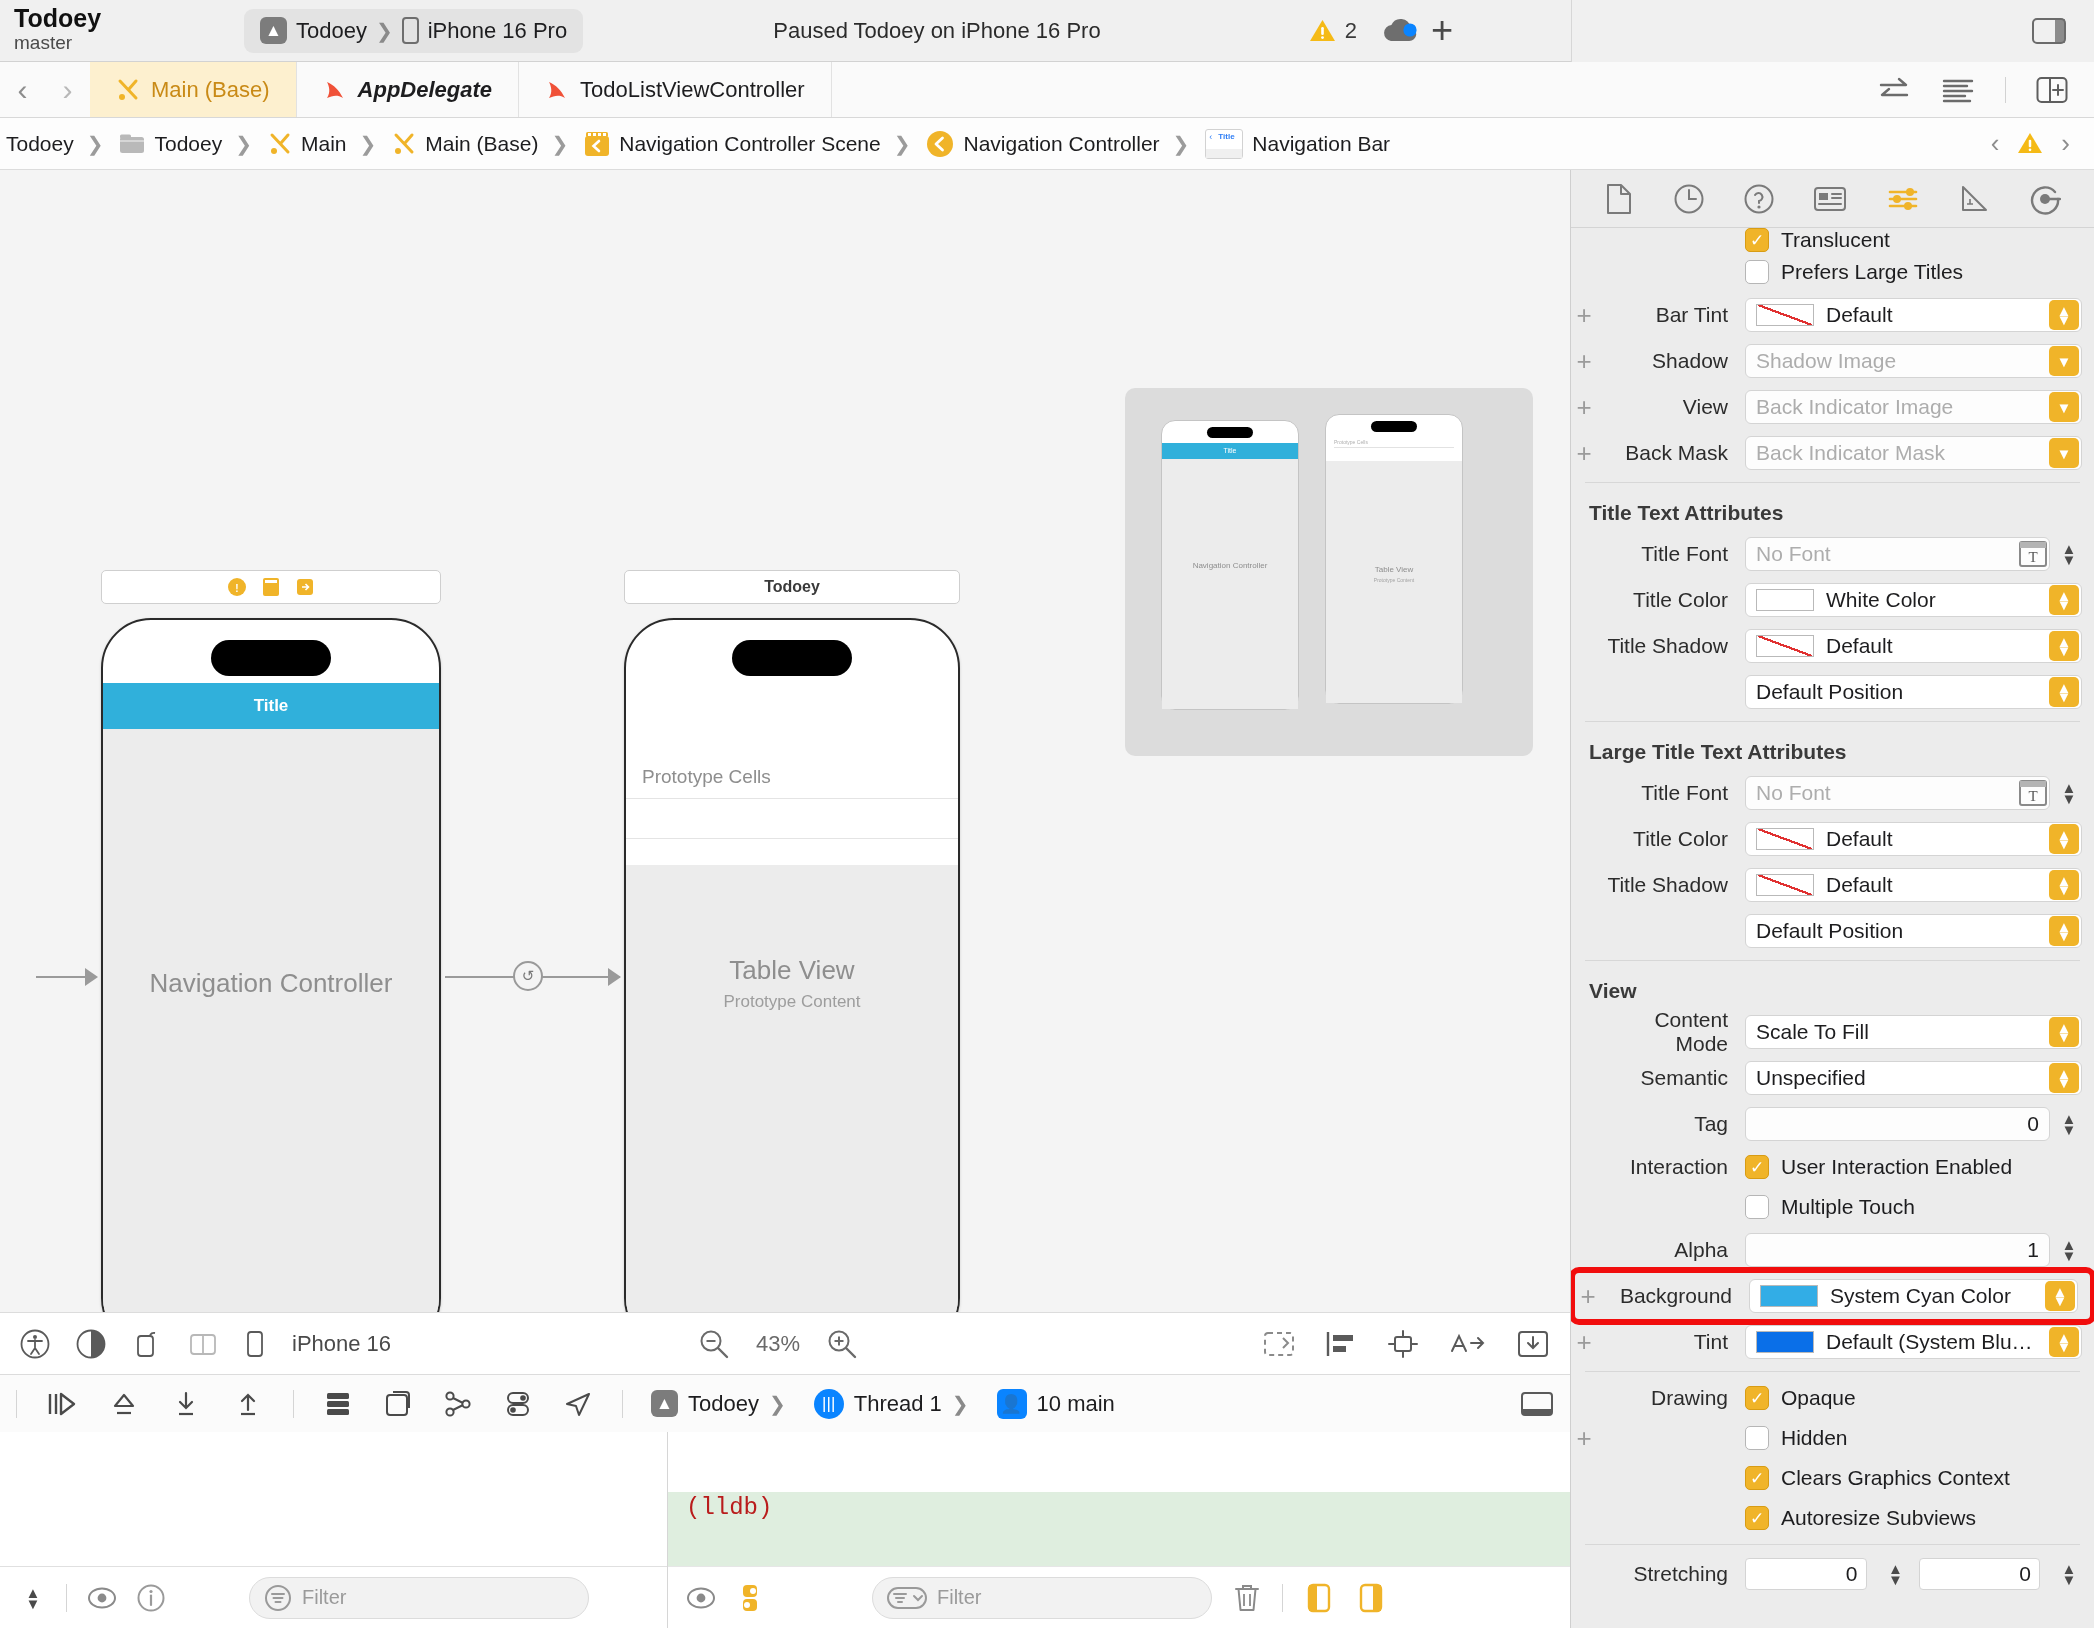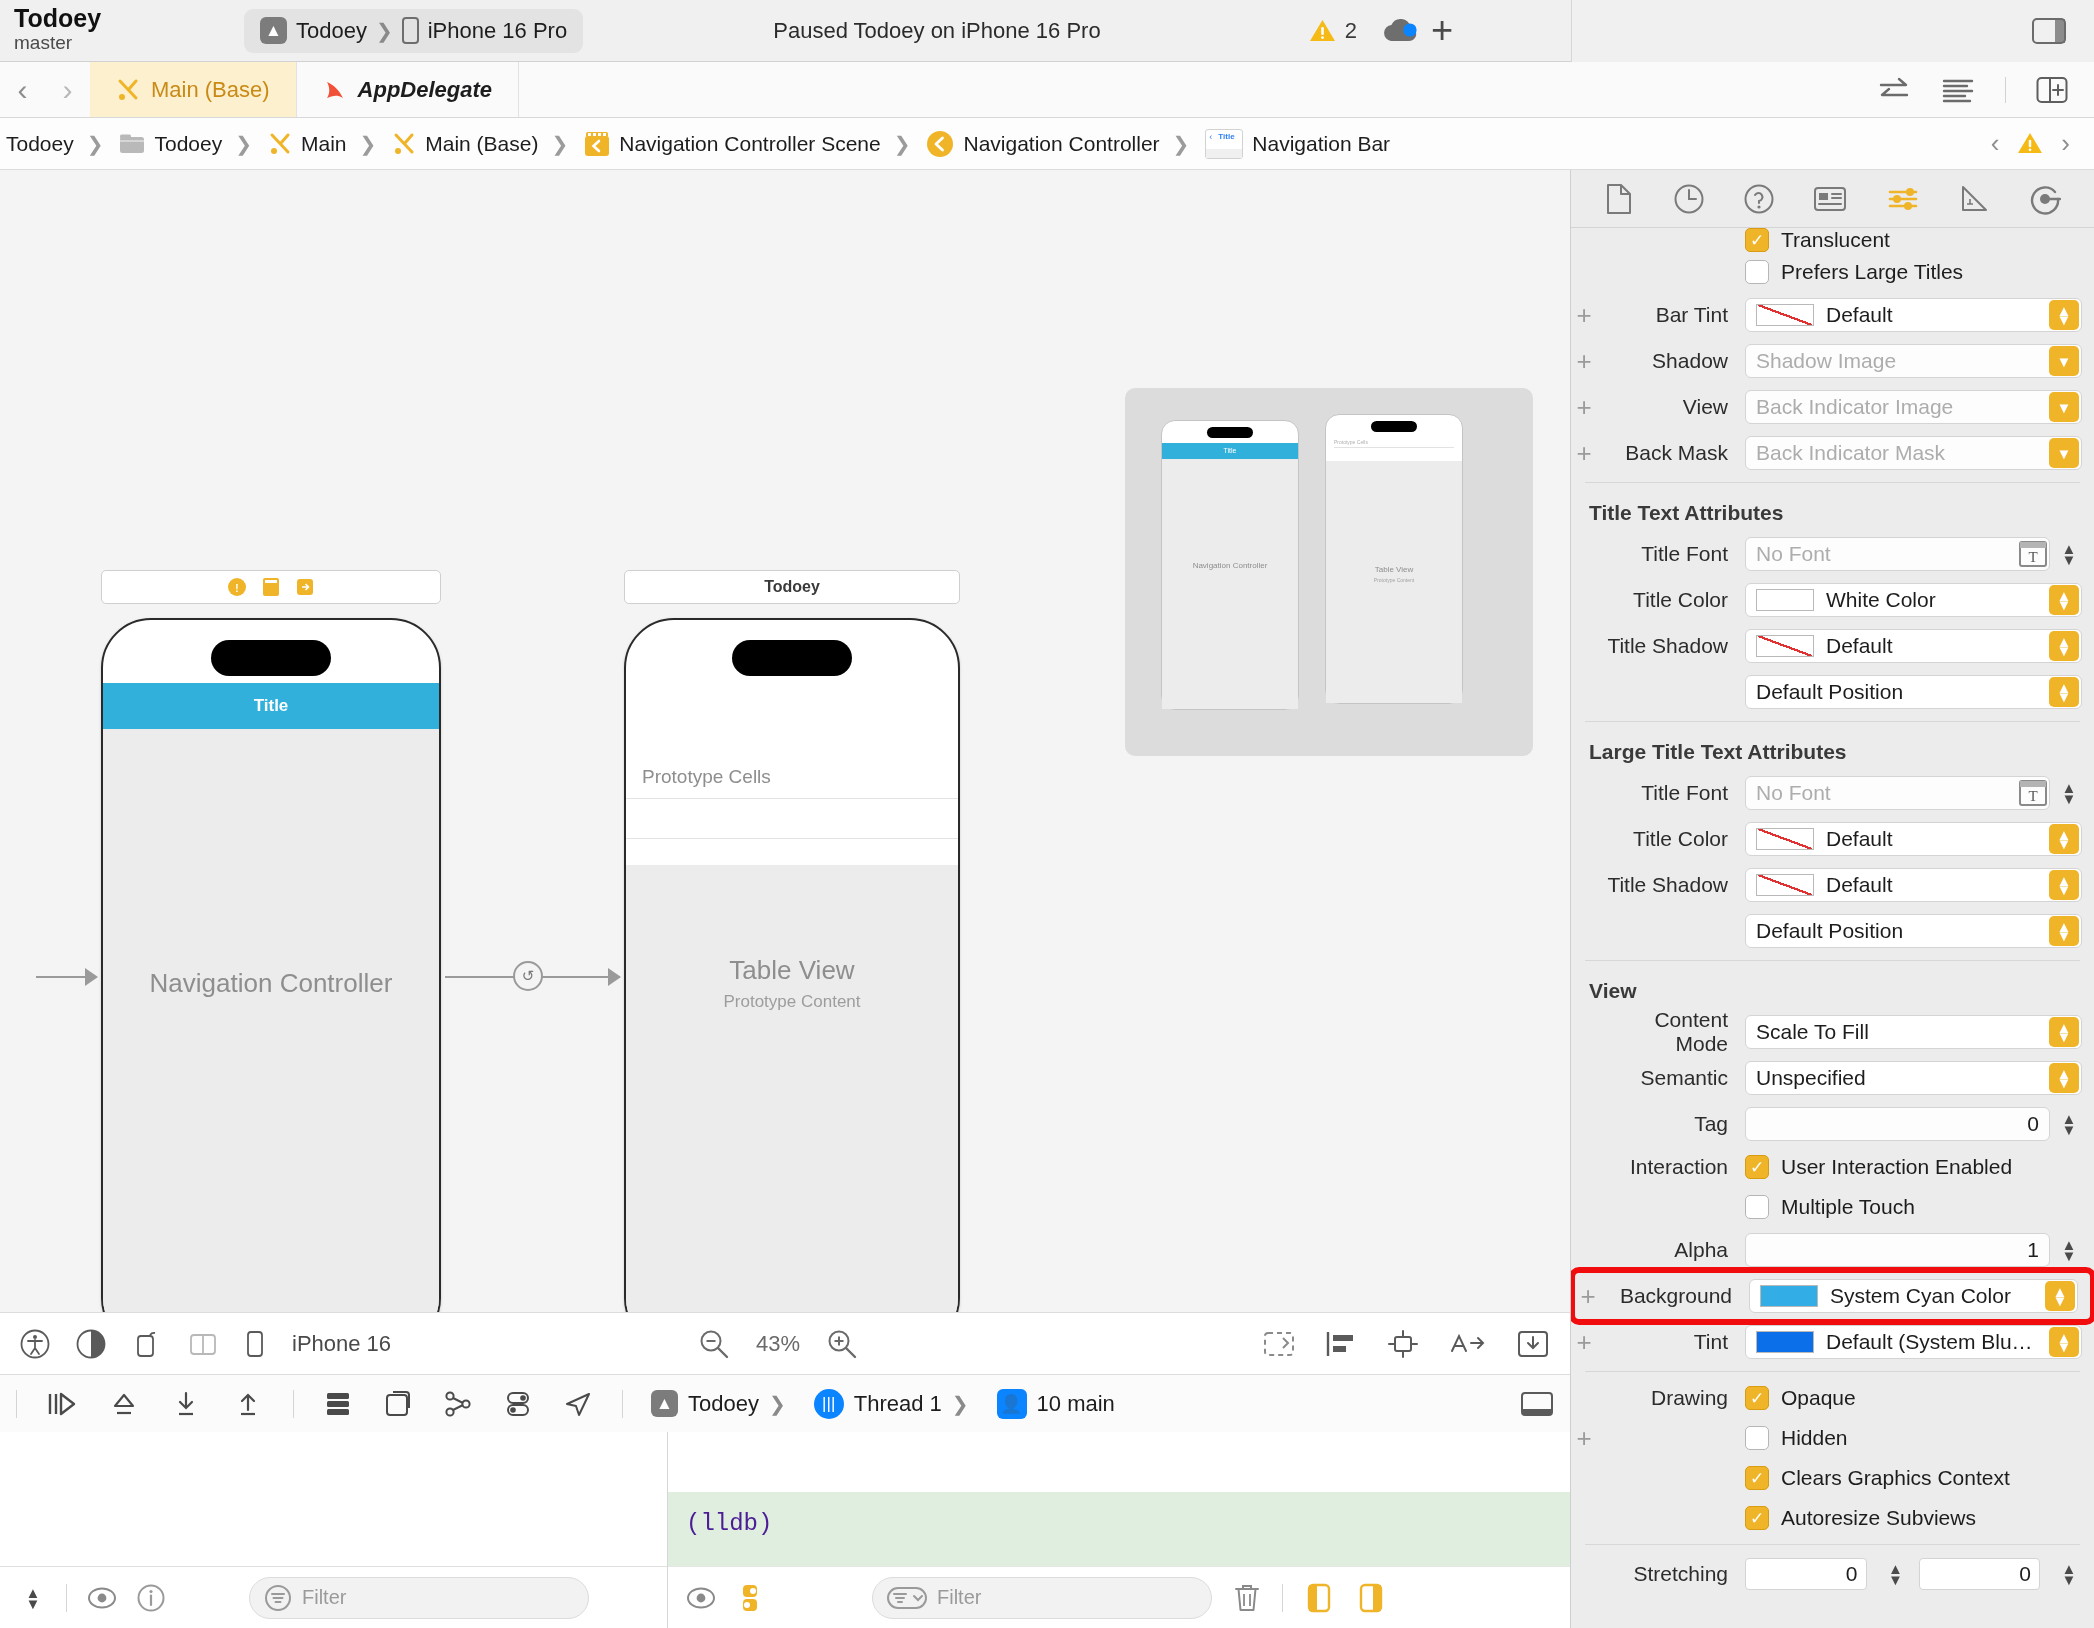--- a/index.html
+++ b/index.html
@@ -112,22 +112,22 @@
   .bottomrow{ height:196px; flex:0 0 196px; display:flex; background:#fff; }
   .varspane{ width:668px; border-right:1px solid #d6d6d6; display:flex; flex-direction:column; }
   .pane-body{ flex:1; }
   .pane-foot{ height:62px; border-top:1px solid #e0e0e0; display:flex; align-items:center;
               gap:20px; padding:0 14px; }
   .filterbox{ flex:1; height:42px; background:#f2f2f2; border:1px solid #dcdcdc;
               border-radius:21px; display:flex; align-items:center; gap:10px; padding:0 14px;
               font-size:20px; color:#9a9a9a; }
   .consolepane{ flex:1; display:flex; flex-direction:column; }
   .console-top{ height:60px; background:#fff; }
-  .console-body{ flex:1; background:#dfeedf; padding:18px 18px;
-                 font-family:"Liberation Mono", monospace; font-size:24px; color:#4c1d95; }
+  .console-body{ flex:1; background:#dfeedf; padding:2px 18px;
+                 font-family:"Liberation Mono", monospace; font-size:24px; color:#b91c1c; }
   .console-foot{ height:62px; background:#fff; border-top:1px solid #e6e6e6;
                  display:flex; align-items:center; gap:20px; padding:0 18px; }
 
   
   .inspector{ width:523px; flex:0 0 523px; background:#ececec; display:flex; flex-direction:column; }
   .insp-tabs{ height:58px; border-bottom:1px solid #d4d4d4; display:flex;
               align-items:center; justify-content:space-around; padding:0 14px; }
   .insp-scroll{ flex:1; overflow:hidden; padding-bottom:6px; }
   .row{ display:flex; align-items:center; height:46px; padding-right:12px; }
   .plus{ width:26px; text-align:center; color:#9b9b9b; font-size:26px; line-height:26px; }
@@ -219,20 +219,26 @@
         <circle cx="6" cy="19" r="3" fill="#f0b429"></circle>
       </svg>
       <span>Main (Base)</span>
     </div>
     <div class="tab italic">
       <svg width="24" height="24" viewBox="0 0 24 24">
         <path d="M4 4 C11 7 16 12 20 20 C14 16 9 18 4 20 C8 14 6 8 4 4 Z" fill="#f05138"></path>
       </svg>
       <span>AppDelegate</span>
     </div>
+    <div class="tab">
+      <svg width="24" height="24" viewBox="0 0 24 24">
+        <path d="M4 4 C11 7 16 12 20 20 C14 16 9 18 4 20 C8 14 6 8 4 4 Z" fill="#f05138"></path>
+      </svg>
+      <span>TodoListViewController</span>
+    </div>
     <div class="spacer"></div>
     <div class="tab-tools">
       <svg width="34" height="26" viewBox="0 0 34 26">
         <path d="M4 8 H28 M22 2 L29 8 M30 18 H6 M12 12 L5 18" stroke="#6b6b6b" stroke-width="2.4" fill="none" stroke-linecap="round"></path>
       </svg>
       <svg width="34" height="26" viewBox="0 0 34 26">
         <g stroke="#6b6b6b" stroke-width="2.4" stroke-linecap="round">
           <path d="M3 4 H31"></path>
             <path d="M3 9 H26"></path>
             <path d="M3 14 H31"></path>

